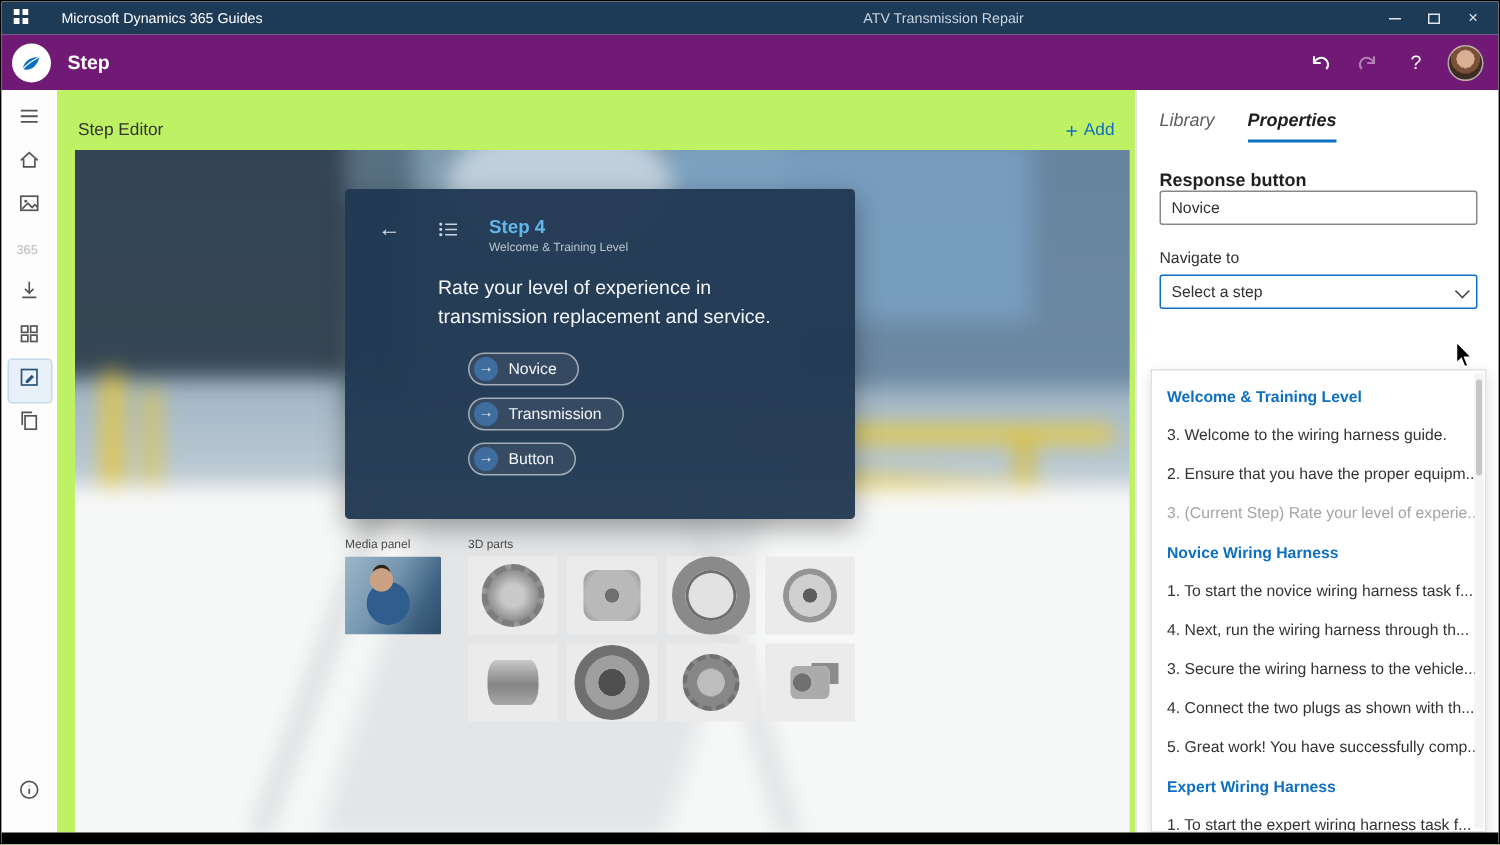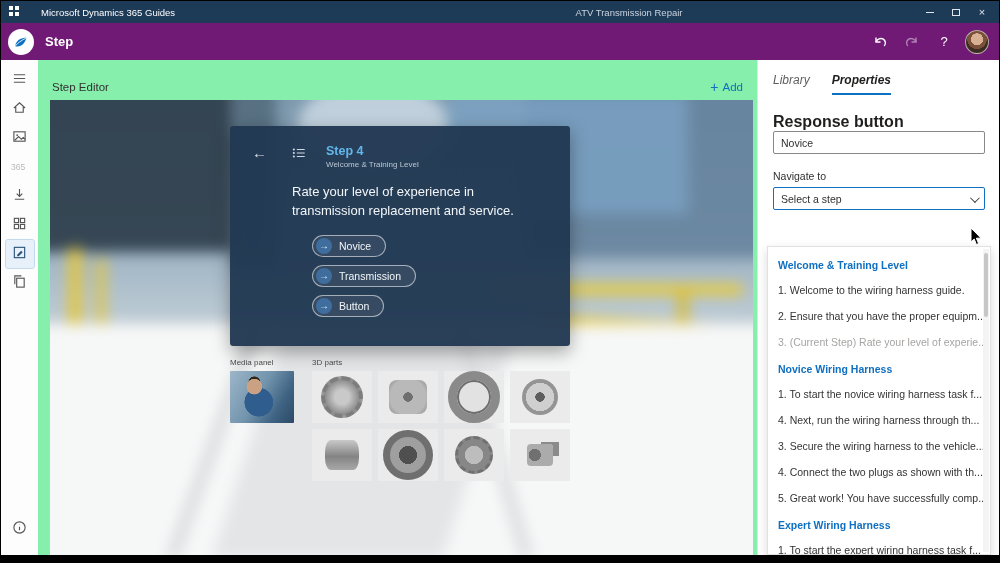--- a/index.html
+++ b/index.html
@@ -25,21 +25,21 @@
   .help-glyph { font-size:13px; color:#fff; }
   .avatar { width:24px; height:24px; border-radius:50%; background:radial-gradient(circle at 50% 38%, #d8b094 0 34%, #7a5138 35% 55%, #3c2c22 56% 100%); border:1px solid rgba(255,255,255,.6); }
 
   
   .sidebar { position:absolute; top:59px; left:0; bottom:7px; width:37px; background:#fdfdfd; display:flex; flex-direction:column; align-items:center; padding-top:6px; }
   .sb-item { width:28px; height:28px; display:flex; align-items:center; justify-content:center; margin-bottom:1px; border-radius:2px; }
   .sb-item.selected { background:#e8f1f9; outline:1px solid #c3d9ec; }
   .sb-bottom { margin-top:auto; margin-bottom:12px; }
 
   
-  .main { position:absolute; left:37px; top:59px; right:242px; bottom:7px; background:#86efac; }
+  .main { position:absolute; left:37px; top:59px; right:242px; bottom:7px; background:#bef264; }
   .editor-toolbar { position:absolute; top:0; left:0; right:0; height:40px; display:flex; align-items:center; padding:14px 14px 0 14px; }
   .editor-title { font-size:11.5px; color:#323130; }
   .add-btn { margin-left:auto; color:#0f6fc0; font-size:11.5px; display:flex; align-items:center; gap:4px; }
   .add-plus { font-size:14px; line-height:1; }
 
   
   .scene { position:absolute; left:12px; right:4px; top:40px; bottom:0; overflow:hidden; background:linear-gradient(180deg,#7e99ae 0%, #93abbd 28%, #b9c8d2 46%, #dfe3e6 60%, #f2f3f4 72%, #f8f9f9 100%); }
   .blobs { position:absolute; inset:-12px; filter:blur(7px); }
   .blob { position:absolute; border-radius:4px; }
   .b1 { left:-6px; top:-6px; width:200px; height:170px; background:#2b3b48; opacity:.9; }
@@ -89,21 +89,21 @@
   .part:nth-child(5)::before { width:34px; height:30px; border-radius:6px/12px; background:linear-gradient(180deg,#c9c9c9,#848484 55%,#a8a8a8); }
   .part:nth-child(6)::before { width:36px; height:36px; border-radius:50%; border:7px solid #6f6f6f; background:radial-gradient(circle,#4f4f4f 0 35%, #9f9f9f 36% 100%); }
   .part:nth-child(7)::before { width:32px; height:32px; border-radius:50%; border:3px dashed #707070; background:radial-gradient(circle,#bdbdbd 0 40%, #878787 41% 100%); }
   .part:nth-child(8)::before { width:26px; height:22px; border-radius:4px; background:radial-gradient(circle at 30% 50%, #707070 0 28%, #ababab 29% 100%); box-shadow:10px -6px 0 -4px #8b8b8b; }
 
   
   .rpanel { position:absolute; top:59px; right:0; bottom:7px; width:242px; background:#fff; border-left:1px solid #e3e3e3; }
   .tabs { display:flex; gap:22px; padding:13px 0 0 15px; }
   .tab { font-size:12px; color:#5f5d5b; padding-bottom:6px;font-style:italic; }
   .tab.active { color:#201f1e; font-weight:bold; border-bottom:2px solid #0f6fc0; }
-  .rp-heading { font-size:16px; font-weight:bold; color:#201f1e; padding:18px 0 0 15px; }
+  .rp-heading { font-size:12px; font-weight:bold; color:#201f1e; padding:18px 0 0 15px; }
   .field-label { font-size:10.5px; color:#323130; padding:16px 0 5px 15px; }
   .text-input { display:block; width:212px; margin-left:15px; height:23px; border:1px solid #8a8886; border-radius:2px; font-size:10.5px; color:#323130; padding:0 7px; font-family:"Liberation Sans",sans-serif; }
   .select-box { position:relative; width:212px; margin-left:15px; height:23px; border:1px solid #0f6fc0; border-radius:2px; display:flex; align-items:center; padding:0 7px; }
   .select-value { font-size:10.5px; color:#323130; }
   .chevron { position:absolute; right:7px; top:8px; width:7px; height:7px; border-right:1.4px solid #444; border-bottom:1.4px solid #444; transform:rotate(45deg) translateY(-2px); }
   .dropdown { position:absolute; left:9px; top:186px; width:224px; bottom:0; background:#fff; border:1px solid #e1e1e1; box-shadow:0 4px 10px rgba(0,0,0,.15); overflow:hidden; }
   .dd-inner { padding:4px 0; }
   .dd-header { color:#0f6fc0; font-size:10.5px; font-weight:bold; padding:8px 10px 6px 10px; }
   .dd-item { font-size:10.5px; color:#333; padding:7px 10px; white-space:nowrap; overflow:hidden; }
   .dd-item.disabled { color:#a6a4a2; }
@@ -320,21 +320,21 @@
 
     <div class="field-label">Navigate to</div>
     <div class="select-box">
       <span class="select-value">Select a step</span>
       <span class="chevron"></span>
     </div>
 
     <div class="dropdown">
       <div class="dd-inner" id="dd-inner">
           <div class="dd-header">Welcome &amp; Training Level</div>
-          <div class="dd-item">1. Welcome to the wiring harness guide.</div>
+          <div class="dd-item">3. Welcome to the wiring harness guide.</div>
           <div class="dd-item">2. Ensure that you have the proper equipm...</div>
           <div class="dd-item disabled">3. (Current Step) Rate your level of experie...</div>
           <div class="dd-header">Novice Wiring Harness</div>
           <div class="dd-item">1. To start the novice wiring harness task f...</div>
           <div class="dd-item">4. Next, run the wiring harness through th...</div>
           <div class="dd-item">3. Secure the wiring harness to the vehicle...</div>
           <div class="dd-item">4. Connect the two plugs as shown with th...</div>
           <div class="dd-item">5. Great work! You have successfully comp...</div>
           <div class="dd-header">Expert Wiring Harness</div>
           <div class="dd-item">1. To start the expert wiring harness task f...</div>

